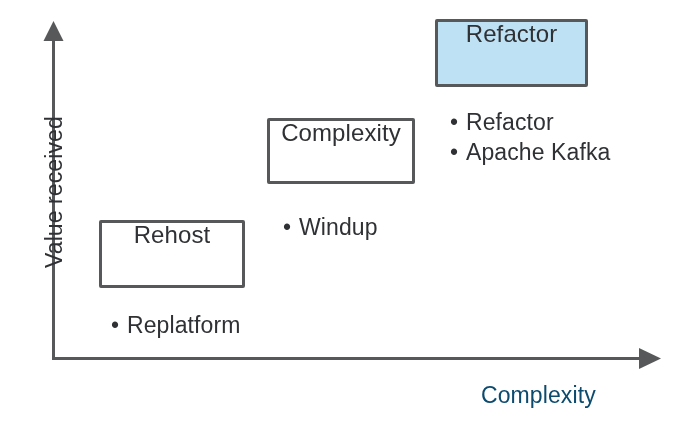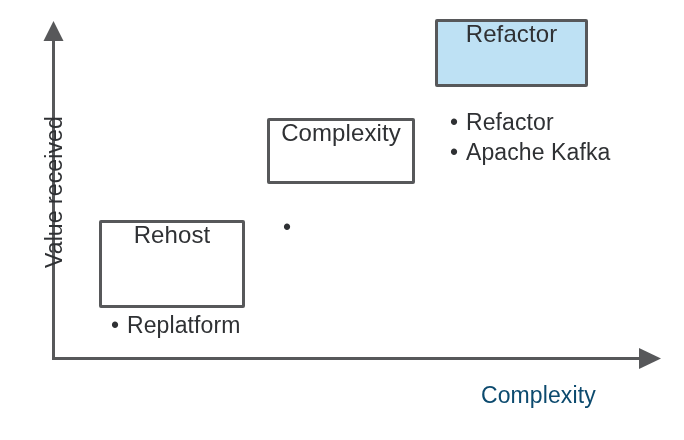--- a/index.html
+++ b/index.html
@@ -55,21 +55,21 @@
   .node-box .node-label {
     font-size: 24px;
     color: #2f3134;
     letter-spacing: 0.1px;
     line-height: 1;
   }
   #box-rehost {
     left: 99px;
     top: 220px;
     width: 146px;
-    height: 88px;
+    height: 68px;
   }
   #box-replatform {
     left: 267px;
     top: 118px;
     width: 148px;
     height: 66px;
   }
   #box-refactor {
     left: 435px;
     top: 19px;
@@ -134,20 +134,21 @@
     </li>
   </ul>
 
   <div class="node-box" id="box-replatform">
     <span class="node-label">Complexity</span>
   </div>
 
   <ul class="bullet-list" id="list-replatform">
     <li>
       <span class="dot">•</span>
+      <span>Windup</span>
     </li>
   </ul>
 
   <div class="node-box" id="box-refactor">
     <span class="node-label">Refactor</span>
   </div>
 
   <ul class="bullet-list" id="list-refactor">
     <li>
       <span class="dot">•</span>

